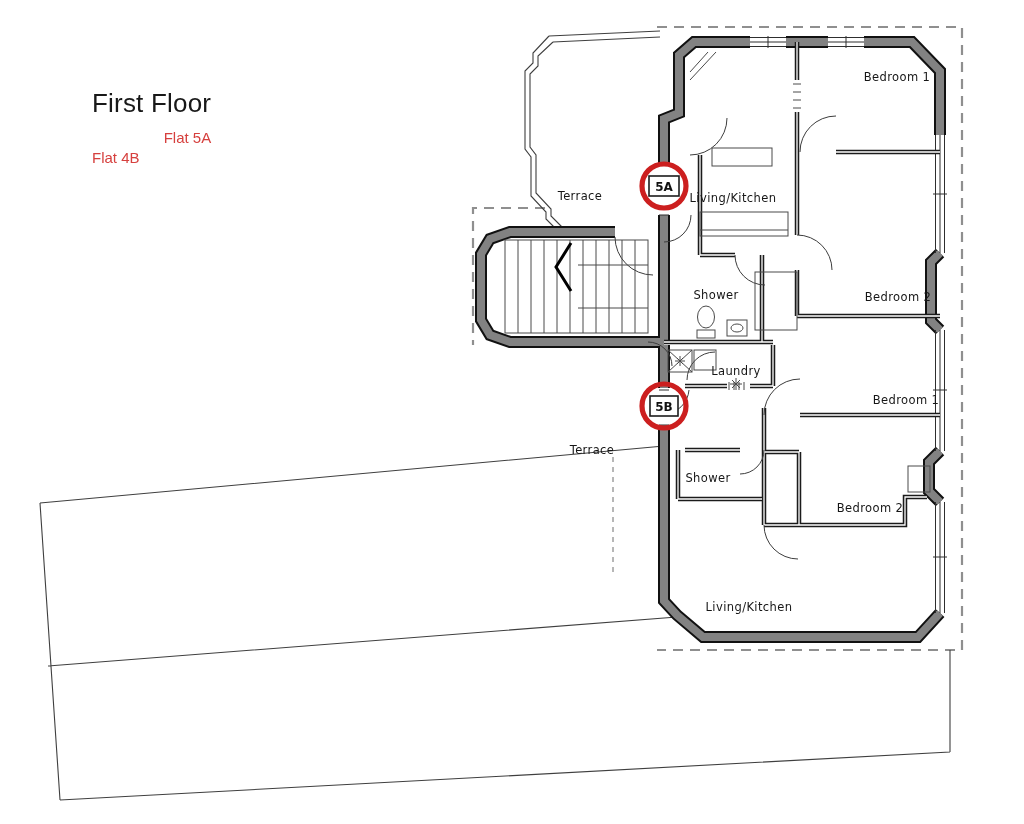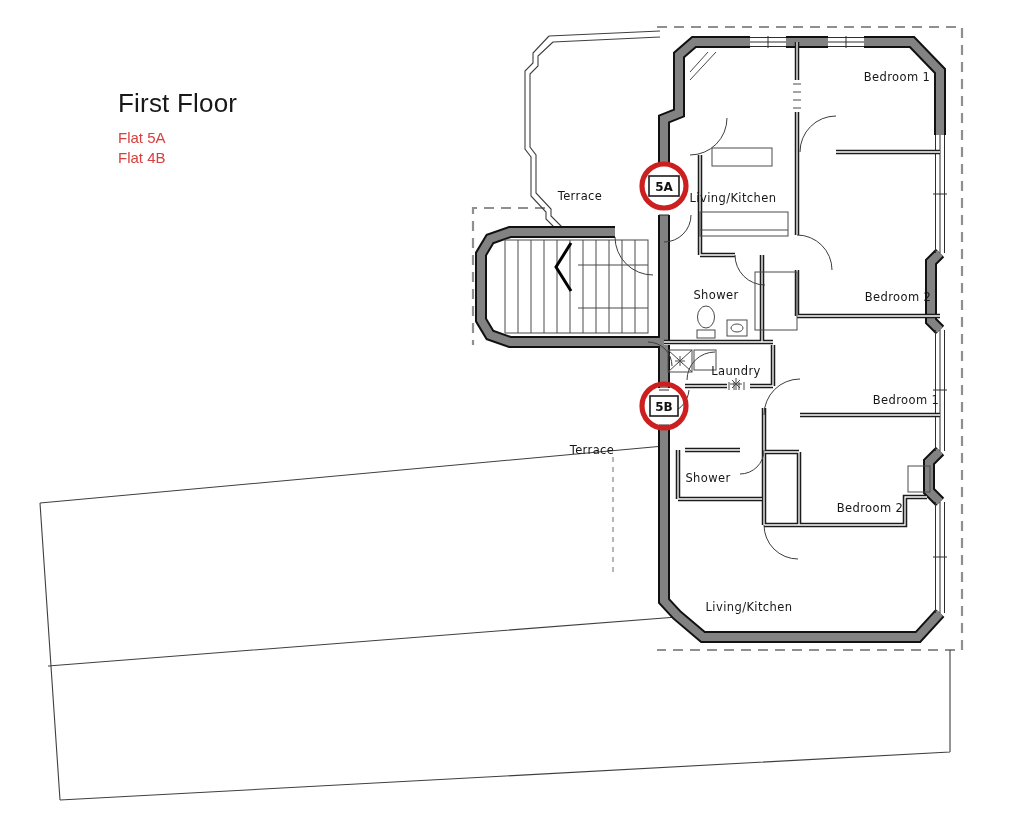--- a/index.html
+++ b/index.html
@@ -6,25 +6,25 @@
     --flat-label-red:#d6403e;
     --marker-circle-red:#cc1f1f;
     --wall-gray:#828282;
     --wall-outline:#111111;
     --background:#ffffff;
   }
   html,body{margin:0;padding:0;background:var(--background);}
   .canvas{position:relative;width:1024px;height:824px;background:var(--background);overflow:hidden;
           font-family:"Liberation Sans",sans-serif;}
   .plan-svg{position:absolute;left:0;top:0;}
-  .hdr{position:absolute;left:92px;top:88px;z-index:5;margin-left:26px;}
+  .hdr{position:absolute;left:92px;top:88px;z-index:5;}
   .hdr h1{margin:0;font-size:26px;font-weight:500;color:#181818;letter-spacing:.2px;
           font-family:"Liberation Sans",sans-serif;}
   .flat-label{color:var(--flat-label-red);font-size:15px;line-height:20px;}
-  .flat-label:first-of-type{margin-top:9px;}
+  .flat-label:first-of-type{margin-top:9px;text-align:right;}
 
   
   .wall-under{stroke:var(--wall-outline);stroke-width:12;fill:none;stroke-linejoin:miter;stroke-linecap:butt;}
   .wall-over{stroke:var(--wall-gray);stroke-width:8;fill:none;stroke-linejoin:miter;stroke-linecap:butt;}
   .iw-under{stroke:#1b1b1b;stroke-width:4.5;fill:none;stroke-linejoin:miter;}
   .iw-over{stroke:#ffffff;stroke-width:1.3;fill:none;}
   .win{stroke:#2e2e2e;stroke-width:1;fill:none;}
   .door{stroke:#3d3d3d;stroke-width:1;fill:none;}
   .thin{stroke:#4a4a4a;stroke-width:1;fill:none;}
   .tline{stroke:#3f3f3f;stroke-width:1.1;fill:none;}

